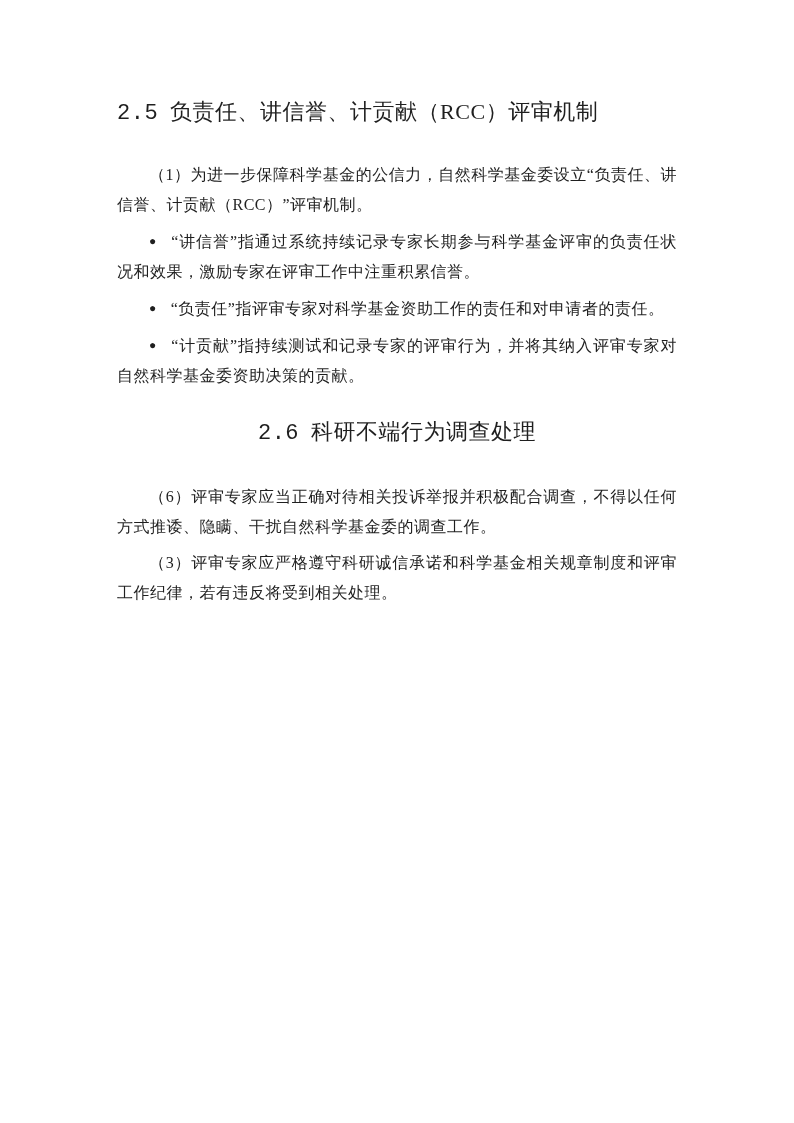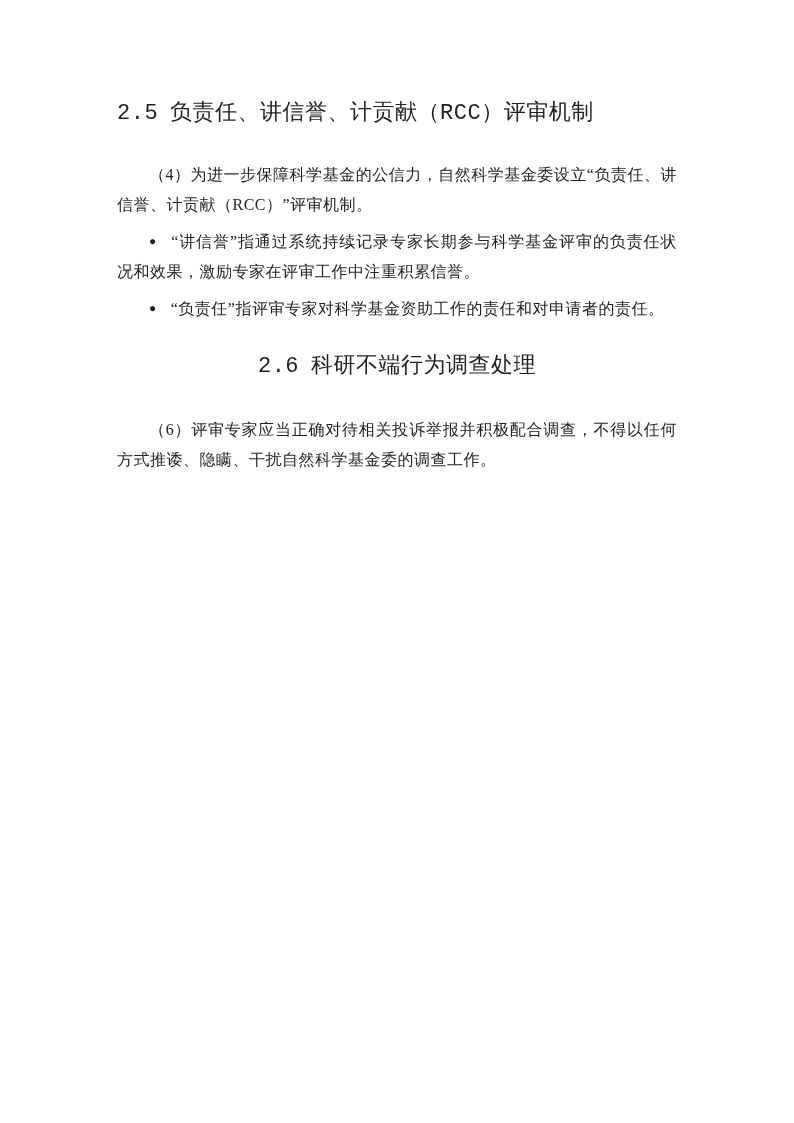--- a/index.html
+++ b/index.html
@@ -24,21 +24,21 @@
     margin: 0;
     line-height: 30px;
     white-space: nowrap;
     letter-spacing: 0.5px;
   }
   .heading .hno {
     font-family: Liberation Mono, monospace;
     margin-right: 12px;
   }
   .heading .htitle {
-    font-family: Liberation Mono, monospace;
+    font-family: Liberation Serif, serif;
   }
   .heading-25 { margin-bottom: 31px; }
   .heading-26 { margin-top: 26px; margin-bottom: 33px; text-align: center; }
   p.body-para {
     font-size: 16px;
     line-height: 30px;
     margin: 0 0 6px 0;
     text-align: justify;
     text-indent: 2em;
     letter-spacing: 0.5px;
@@ -60,26 +60,28 @@
   }
 </style>
 </head>
 <body>
 
 <div class="page">
   <div class="content">
 
     <h1 class="heading heading-25"><span class="hno">2.5</span><span class="htitle">负责任、讲信誉、计贡献（RCC）评审机制</span></h1>
 
-    <p class="body-para">（4）为进一步保障科学基金的公信力，自然科学基金委设立“负责任、讲信誉、计贡献（RCC）”评审机制。</p>
+    <p class="body-para">（1）为进一步保障科学基金的公信力，自然科学基金委设立“负责任、讲信誉、计贡献（RCC）”评审机制。</p>
 
     <p class="body-para"><span class="dot">●</span><span>“讲信誉”指通过系统持续记录专家长期参与科学基金评审的负责任状况和效果，激励专家在评审工作中注重积累信誉。</span></p>
 
     <p class="body-para"><span class="dot">●</span><span>“负责任”指评审专家对科学基金资助工作的责任和对申请者的责任。</span></p>
 
+    <p class="body-para"><span class="dot">●</span><span>“计贡献”指持续测试和记录专家的评审行为，并将其纳入评审专家对自然科学基金委资助决策的贡献。</span></p>
 
     <h1 class="heading heading-26"><span class="hno">2.6</span><span class="htitle">科研不端行为调查处理</span></h1>
 
     <p class="body-para">（6）评审专家应当正确对待相关投诉举报并积极配合调查，不得以任何方式推诿、隐瞒、干扰自然科学基金委的调查工作。</p>
+    <p class="body-para">（3）评审专家应严格遵守科研诚信承诺和科学基金相关规章制度和评审工作纪律，若有违反将受到相关处理。</p>
 
   </div>
 
 </div>
 
 </body></html>

